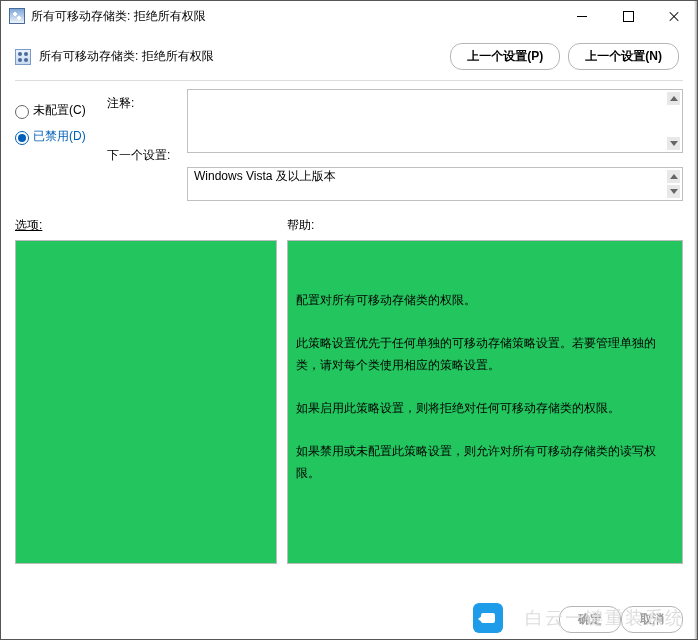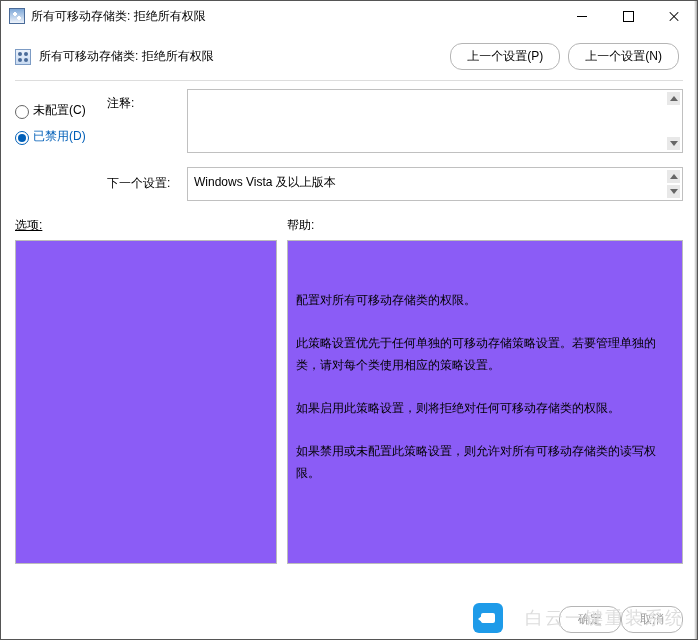--- a/index.html
+++ b/index.html
@@ -72,20 +72,21 @@
   .header .pol-icon::after{
     content:"";position:absolute;left:2px;top:2px;width:4px;height:4px;background:#4a6b99;border-radius:50%;
     box-shadow:6px 0 #4a6b99, 0 6px #4a6b99, 6px 6px #4a6b99;
   }
   .header-title{ flex:1; font-size:12px; }
   .nav-btns{ display:flex; gap:8px; margin-right:4px; }
   .btn{
     border:1px solid #b5b5b5; border-radius:12px;
     background:#fff; padding:4px 16px; font-size:12px;
     cursor:default;
+    font-weight:bold;
   }
   .divider{
     height:1px; background:#ddd; margin: 0 14px 4px 14px;
   }
 
   
   .config{
     display:flex;
     padding: 4px 14px 6px 14px;
     gap: 10px;
@@ -100,31 +101,31 @@
     width:14px;height:14px;border:1px solid #666;border-radius:50%;
     display:inline-flex;align-items:center;justify-content:center;
     background:#fff;
   }
   .radio.checked{ border-color:#005fb8; }
   .radio.checked::after{
     content:"";width:8px;height:8px;background:#005fb8;border-radius:50%;
   }
   .labels-col{
     width:70px; padding-top:6px;
-    display:flex; flex-direction:column; gap:60px;
+    display:flex; flex-direction:column; gap:32px;
   }
   .labels-col .lbl{ height:20px; }
   .fields-col{
     flex:1; display:flex; flex-direction:column; gap:14px;
   }
   .textarea{
     border:1px solid #c0c0c0;
     background:#fff;
     font-size:12px;
-    padding:6px 6px;
+    padding:0 6px;
     position:relative;
     text-align:center;
   }
   .comment-box{ height:64px; }
   .platform-box{ height:34px; display:flex; align-items:flex-start; }
   .scroll-stub{
     position:absolute; top:2px; right:2px;
     width:13px; height:13px;
     background:#e8e8e8;
     display:flex;align-items:center;justify-content:center;
@@ -145,21 +146,21 @@
   }
   .mid-labels .l{ width: 272px; text-decoration: underline; }
   .panes{
     display:flex; gap:10px;
     padding: 2px 14px 0 14px;
     height: 326px;
   }
   .pane{
     border:1px solid #bcbcbc;
     flex:1;
-    background:#8b5cf6;
+    background:#22c55e;
     padding:6px 8px;
     font-size:12px;
     line-height:1.8;
     overflow:hidden;
     position:relative;
     white-space: pre-wrap;
   }
   .pane.left{ flex:0 0 262px; }
 
   

